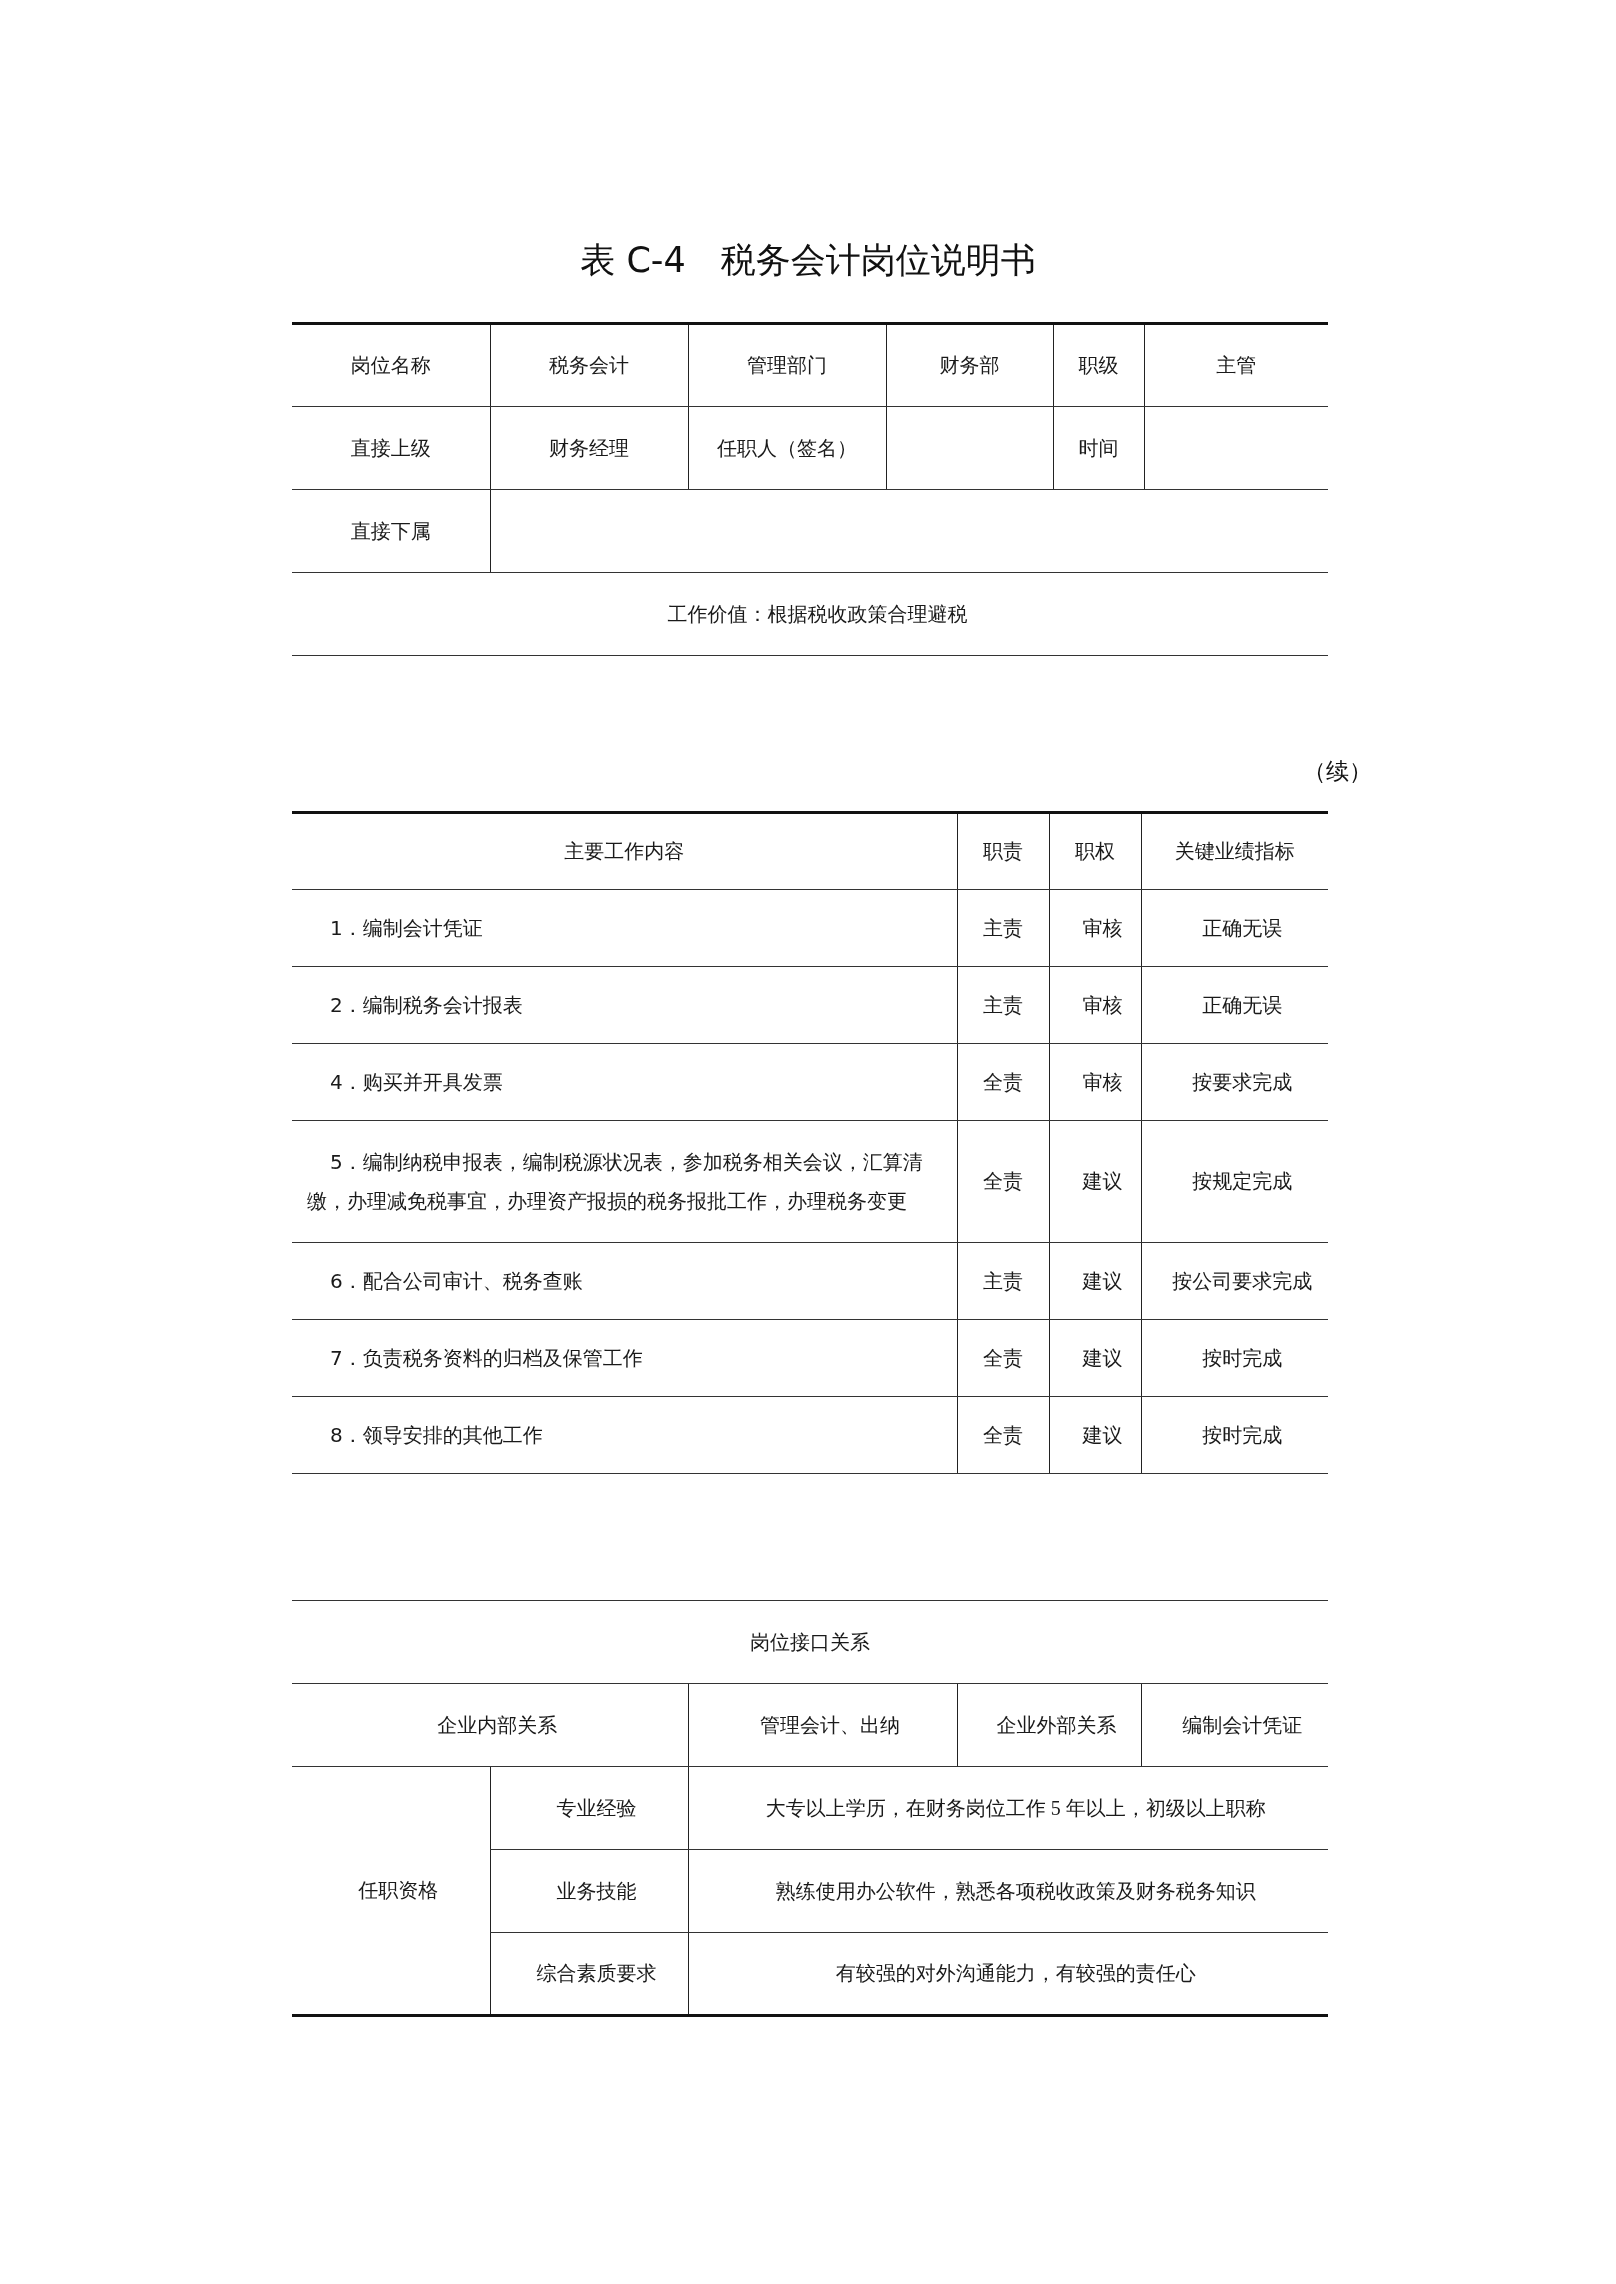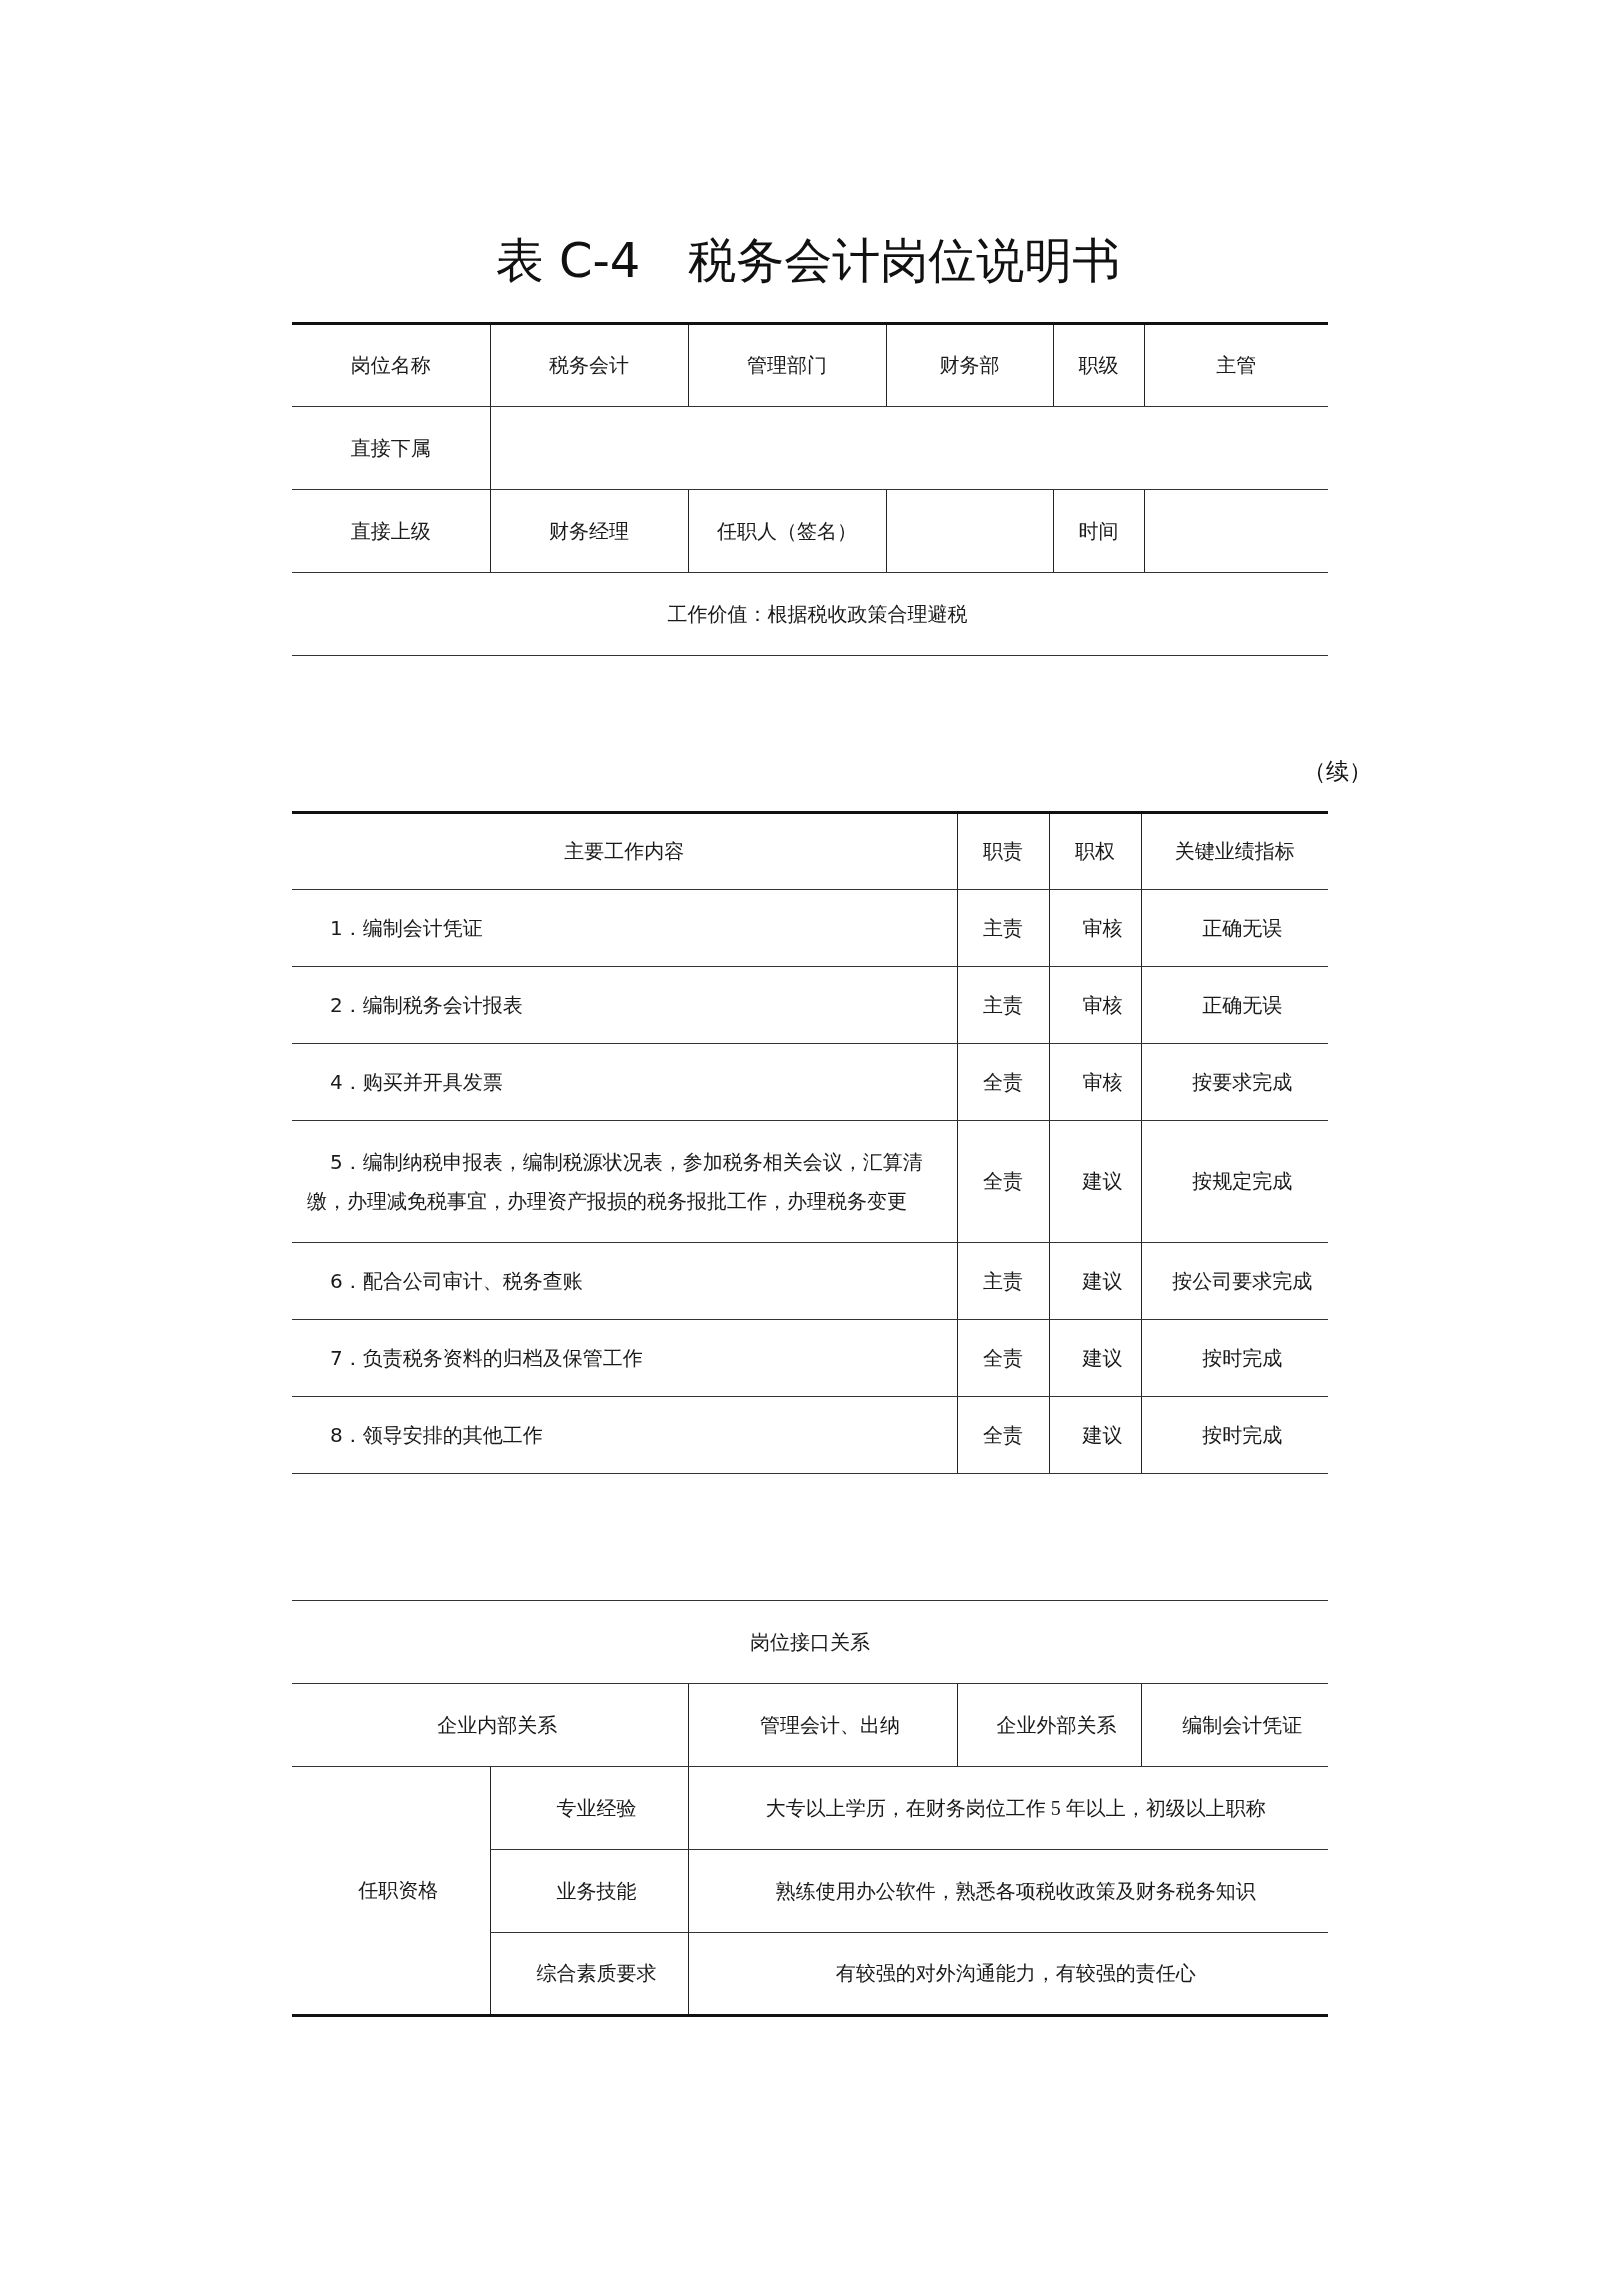--- a/index.html
+++ b/index.html
@@ -16,21 +16,21 @@
       overflow: hidden;
     }
     .title {
       position: absolute;
       left: 0;
       width: 1616px;
       top: 229px;
       height: 62px;
       line-height: 62px;
       text-align: center;
-      font-size: 48px;
+      font-size: 35px;
       color: #111;
       white-space: pre;
     }
     .cont-label {
       position: absolute;
       left: 1303px;
       top: 754px;
       height: 34px;
       line-height: 34px;
       font-size: 23px;
@@ -96,30 +96,30 @@
   <tbody>
       <tr>
     <td class="c">岗位名称</td>
     <td class="c">税务会计</td>
     <td class="c">管理部门</td>
     <td class="c">财务部</td>
     <td class="c">职级</td>
     <td class="c">主管</td>
   </tr>
   <tr>
-    <td class="c">直接下属</td>
-    <td colspan="5" class="l"></td>
-  </tr>
-  <tr>
     <td class="c">直接上级</td>
     <td class="c">财务经理</td>
     <td class="c">任职人（签名）</td>
     <td class="c"></td>
     <td class="c">时间</td>
     <td class="c"></td>
+  </tr>
+  <tr>
+    <td class="c">直接下属</td>
+    <td colspan="5" class="l"></td>
   </tr>
   <tr>
     <td colspan="6" class="l">工作价值：根据税收政策合理避税</td>
   </tr>
 </tbody>
   </table>
 
 <div class="cont-label">（续）</div>
 
 <table class="doc" id="t2">

